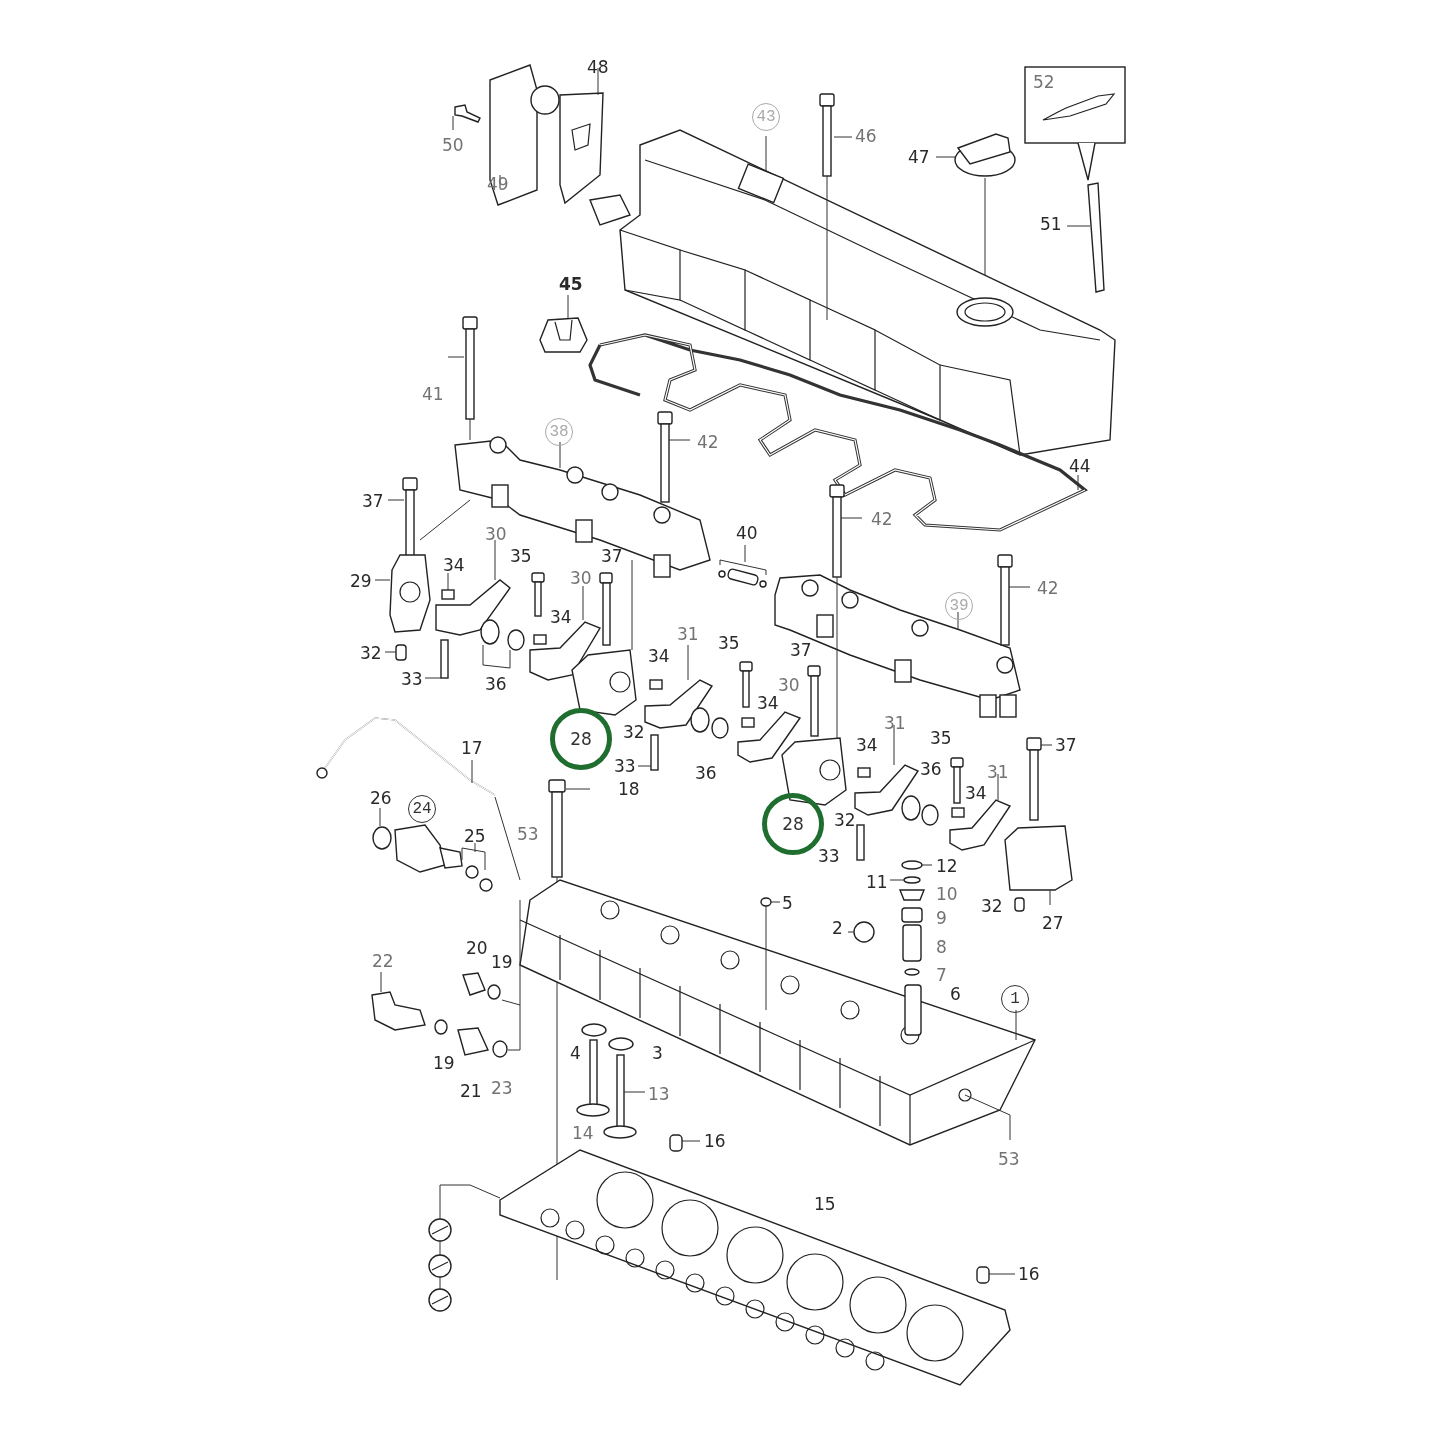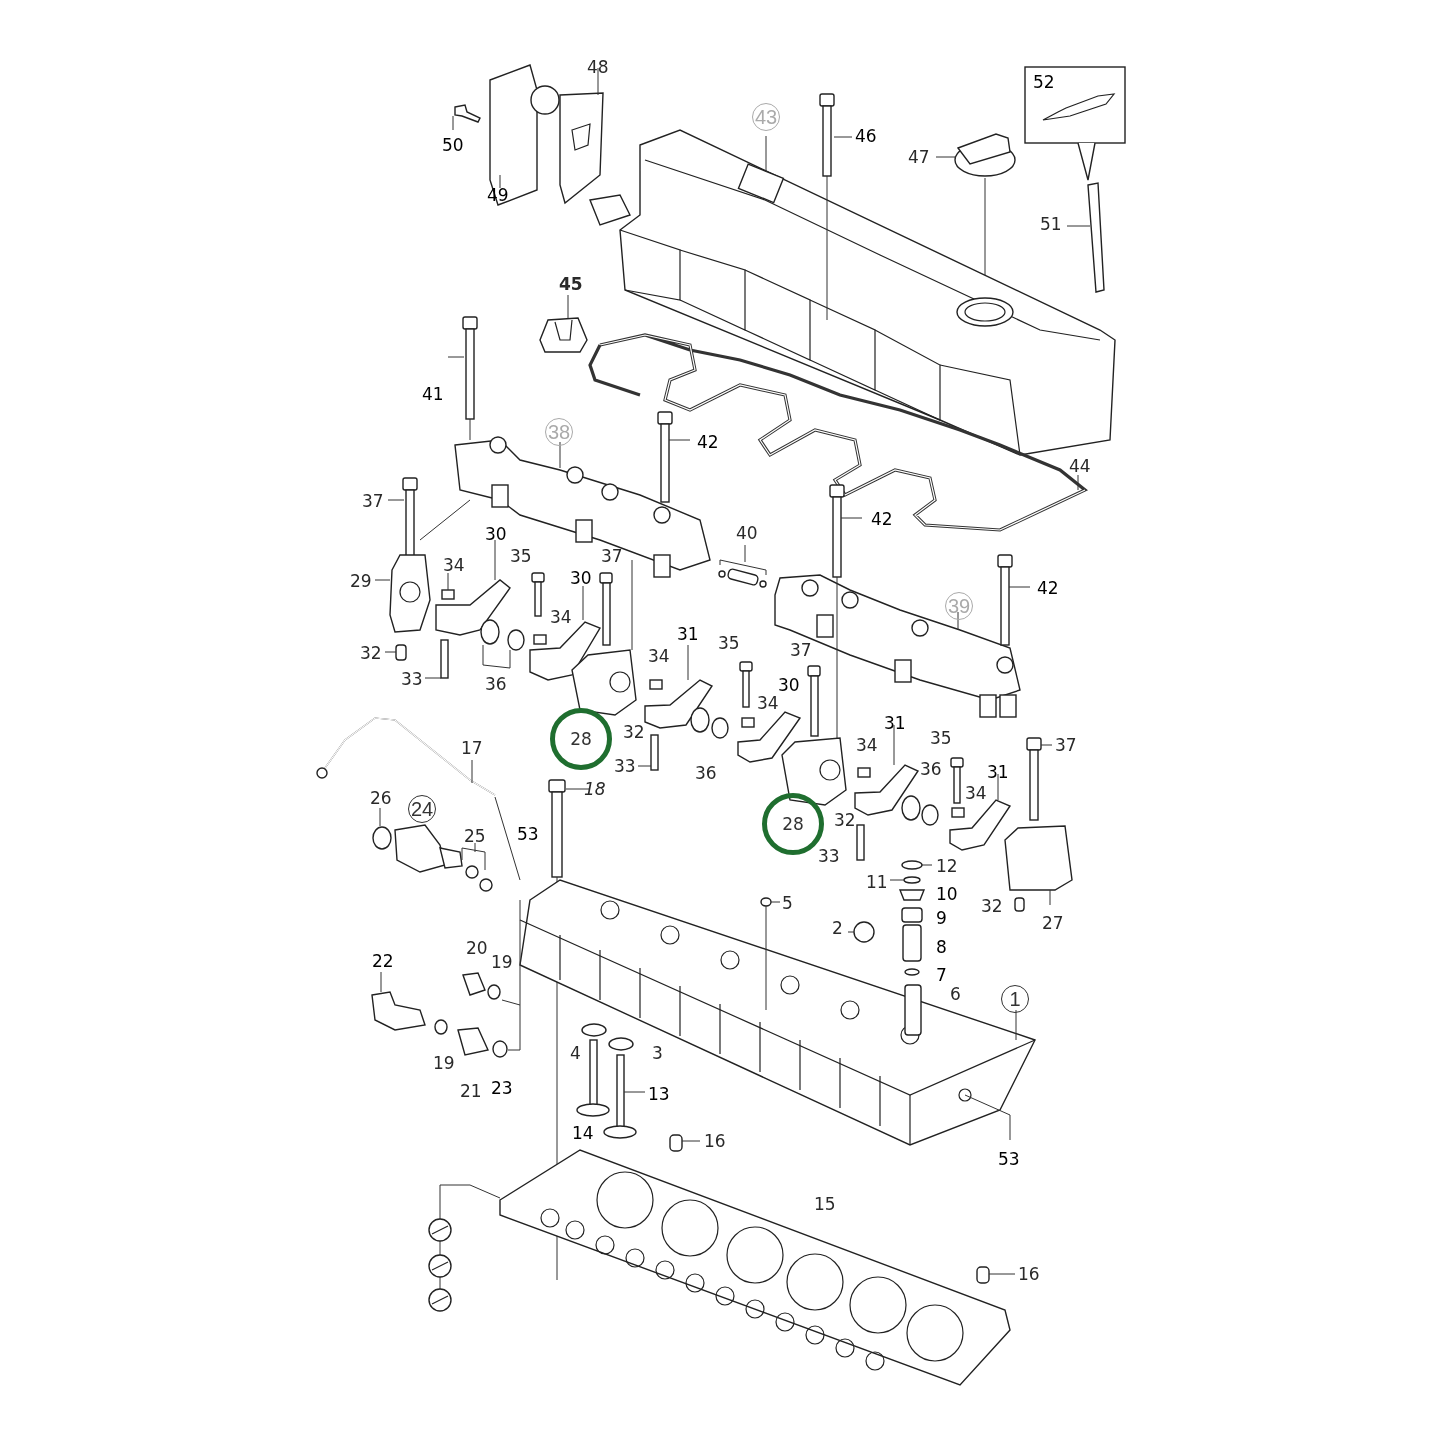--- a/index.html
+++ b/index.html
@@ -1,20 +1,20 @@
 <!DOCTYPE html>
 <html><head>
 <meta charset="utf-8">
 <style>
   html, body { margin: 0; padding: 0; background: #ffffff; }
   body { width: 1445px; height: 1445px; position: relative; overflow: hidden; font-family: "Liberation Sans", sans-serif; }
   #diagram { position: absolute; left: 0; top: 0; width: 1445px; height: 1445px; }
   .lbl { position: absolute; font-family: "DejaVu Sans", sans-serif; font-size: 17px; line-height: 17px; color: #2a2a2a; white-space: nowrap; }
-  .lbl.gray { color: #000000; }
-  .circ { position: absolute; border: 1.5px solid #333; border-radius: 50%; width: 28px; height: 28px; display: flex; align-items: center; justify-content: center; font-family: Liberation Sans, sans-serif; font-size: 20px; color: #333; box-sizing: border-box; }
+  .lbl.gray { color: #737373; }
+  .circ { position: absolute; border: 1.5px solid #333; border-radius: 50%; width: 28px; height: 28px; display: flex; align-items: center; justify-content: center; font-family: Liberation Mono, monospace; font-size: 16px; color: #333; box-sizing: border-box; }
   .circ.gray { border-color: #aaa; color: #aaa; }
   .hl { position: absolute; width: 62px; height: 62px; border: 5px solid #1f6e2f; border-radius: 50%; box-sizing: border-box; display: flex; align-items: center; justify-content: center; font-family: "DejaVu Sans", sans-serif; font-size: 17px; color: #333; }
   svg .p { fill: #fff; stroke: #222; stroke-width: 1.4; }
   svg .t { fill: none; stroke: #222; stroke-width: 1.2; }
   svg .ld { fill: none; stroke: #333; stroke-width: 1; }
   svg .g { fill: none; stroke: #333; stroke-width: 3.2; }
   svg .gi { fill: none; stroke: #fff; stroke-width: 1.2; }
 </style>
 </head>
 <body>
@@ -440,21 +440,21 @@
     </g>
   </svg>
 
   
   <span class="lbl gray" style="left:1033px;top:74px;">52</span>
   <span class="lbl" style="left:587px;top:59px;">48</span>
   <span class="circ gray" style="left:752px;top:103px;">43</span>
   <span class="lbl gray" style="left:855px;top:128px;">46</span>
   <span class="lbl gray" style="left:442px;top:137px;">50</span>
   <span class="lbl" style="left:908px;top:149px;">47</span>
-  <span class="lbl gray" style="left:487px;top:187px;">49</span>
+  <span class="lbl gray" style="left:487px;top:176px;">49</span>
   <span class="lbl" style="left:1040px;top:216px;">51</span>
   <span class="lbl" style="left:559px;top:276px;font-weight:bold;">45</span>
   <span class="lbl gray" style="left:422px;top:350px;margin-top:36px;">41</span>
   <span class="circ gray" style="left:545px;top:418px;">38</span>
   <span class="lbl gray" style="left:697px;top:434px;">42</span>
   <span class="lbl" style="left:1069px;top:458px;">44</span>
   <span class="lbl" style="left:362px;top:493px;">37</span>
   <span class="lbl gray" style="left:871px;top:511px;">42</span>
   <span class="lbl gray" style="left:485px;top:526px;">30</span>
   <span class="lbl" style="left:736px;top:525px;">40</span>
@@ -479,21 +479,21 @@
   <span class="hl" style="left:550px;top:708px;">28</span>
   <span class="lbl" style="left:623px;top:724px;">32</span>
   <span class="lbl" style="left:930px;top:730px;">35</span>
   <span class="lbl" style="left:1055px;top:737px;">37</span>
   <span class="lbl" style="left:461px;top:740px;">17</span>
   <span class="lbl" style="left:856px;top:737px;">34</span>
   <span class="lbl" style="left:614px;top:758px;">33</span>
   <span class="lbl" style="left:695px;top:765px;">36</span>
   <span class="lbl" style="left:920px;top:761px;">36</span>
   <span class="lbl gray" style="left:987px;top:764px;">31</span>
-  <span class="lbl" style="left:584px;top:781px;font-style:italic;">18</span>
+  <span class="lbl" style="left:618px;top:781px;">18</span>
   <span class="lbl" style="left:370px;top:790px;">26</span>
   <span class="circ" style="left:408px;top:760px;margin-top:35px;">24</span>
   <span class="lbl" style="left:965px;top:785px;">34</span>
   <span class="hl" style="left:762px;top:793px;">28</span>
   <span class="lbl" style="left:834px;top:812px;">32</span>
   <span class="lbl" style="left:464px;top:828px;">25</span>
   <span class="lbl gray" style="left:517px;top:826px;">53</span>
   <span class="lbl" style="left:818px;top:848px;">33</span>
   <span class="lbl" style="left:936px;top:858px;">12</span>
   <span class="lbl" style="left:866px;top:874px;">11</span>

